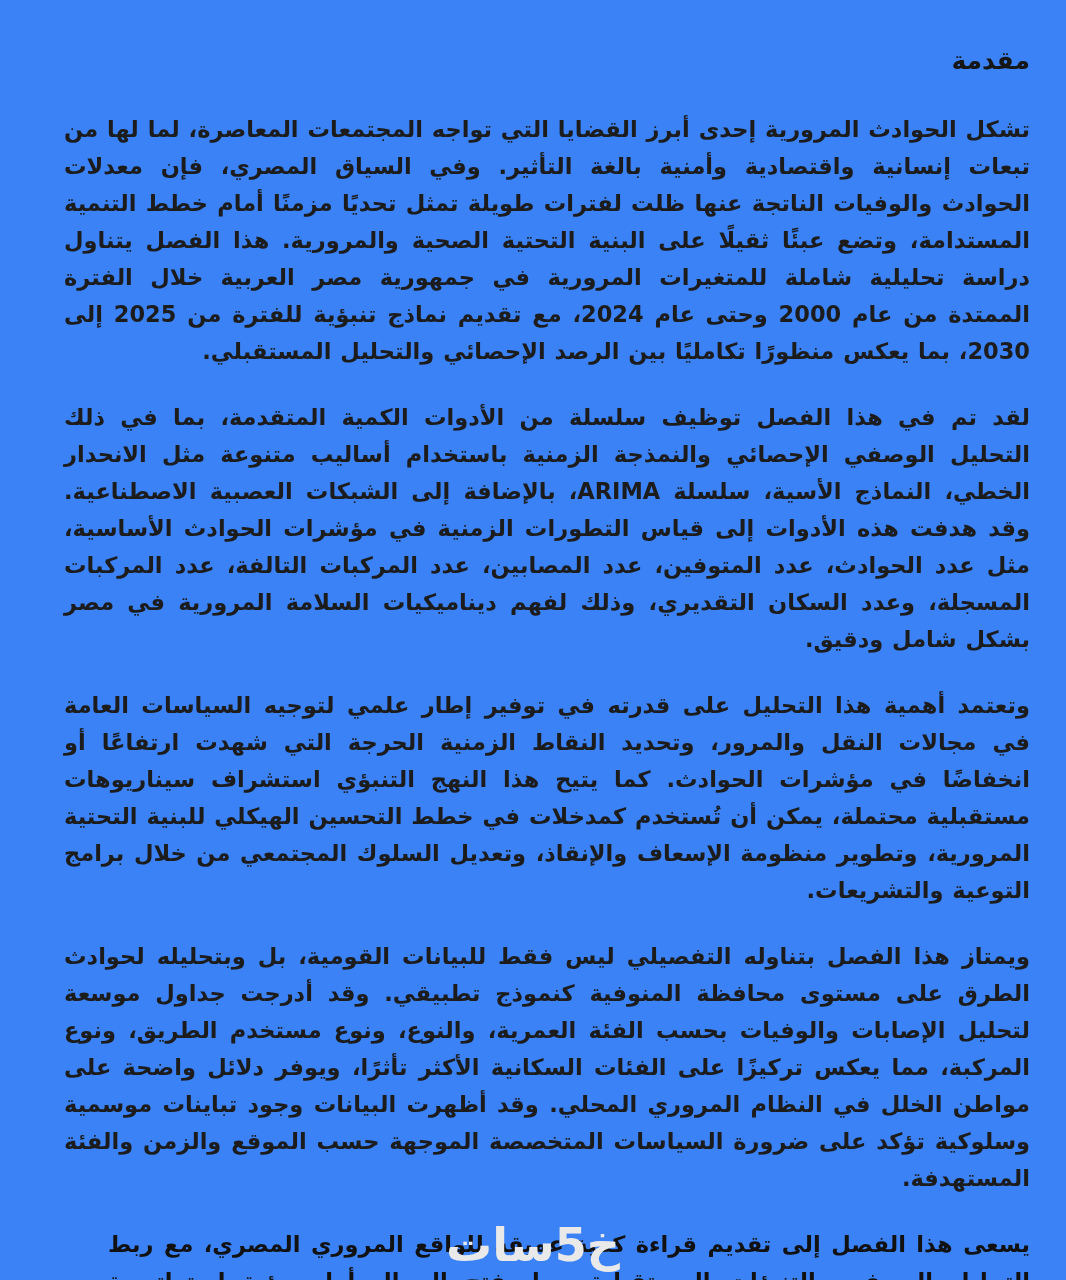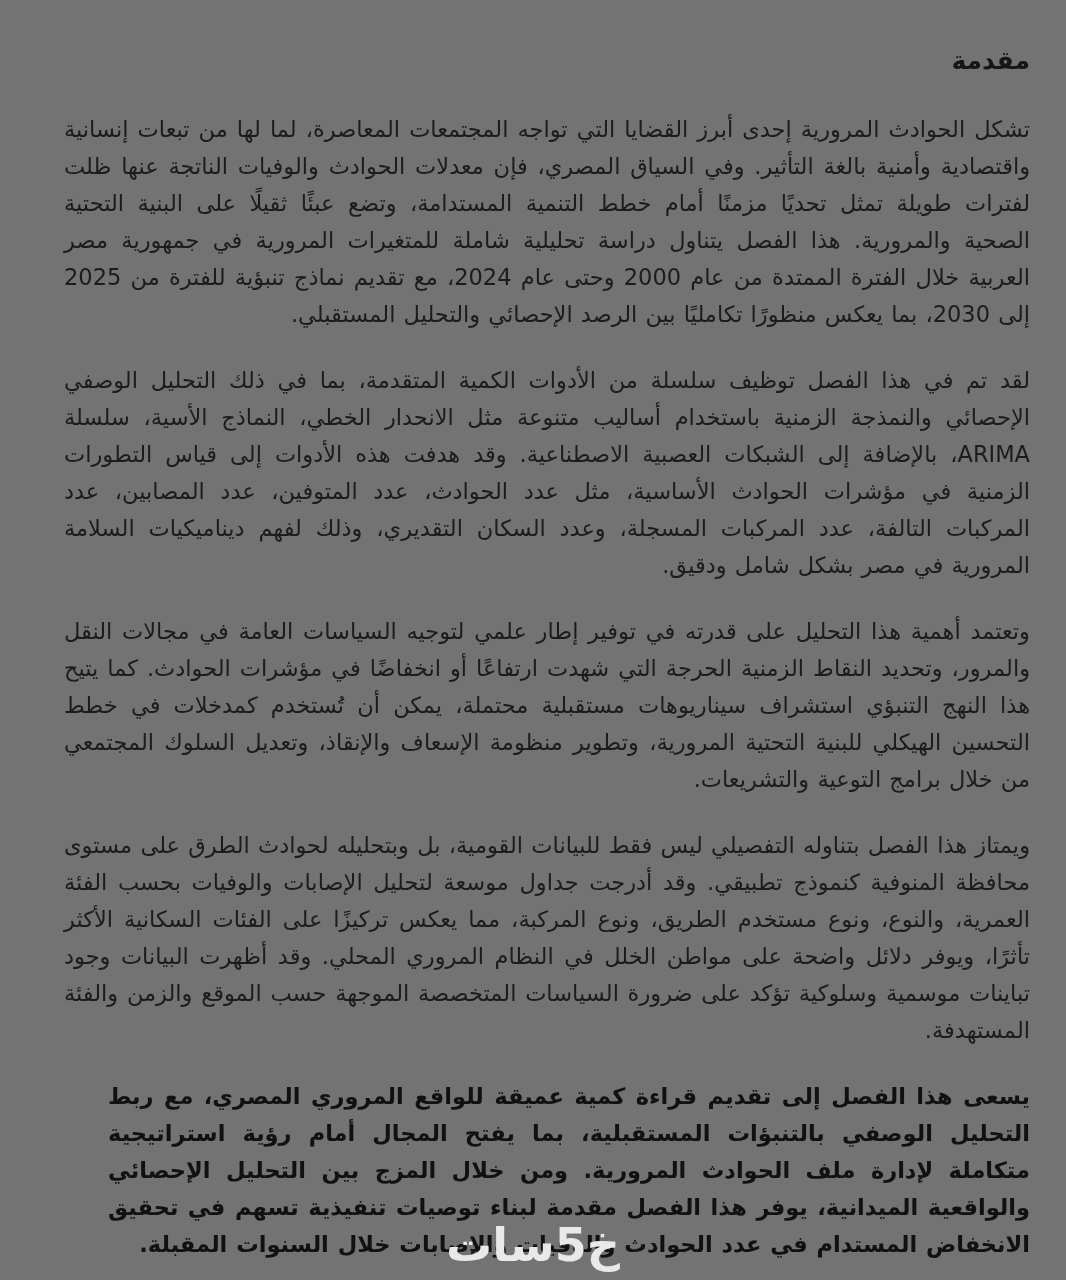--- a/index.html
+++ b/index.html
@@ -4,21 +4,21 @@
 <style>
   html, body {
     margin: 0;
     padding: 0;
     background: #ffffff;
   }
   .page {
     position: relative;
     width: 1066px;
     height: 1280px;
-    background: #737373;
+    background: #3b82f6;
     overflow: hidden;
     direction: rtl;
     font-family: "DejaVu Sans", sans-serif;
     color: #1c1c1c;
     box-sizing: border-box;
     padding: 46px 36px 0 64px;
   }
   .doc-title {
     font-size: 25px;
     font-weight: 700;
@@ -27,20 +27,21 @@
     color: #161616;
   }
   .para {
     font-size: 22.5px;
     line-height: 37px;
     text-align: justify;
     text-align-last: right;
     margin: 0 0 29px 0;
     color: #1c1c1c;
     word-spacing: 1px;
+    font-weight: bold;
   }
   .para.bold {
     font-weight: 700;
     color: #111111;
     margin-left: 44px;
   }
   .watermark {
     position: absolute;
     bottom: 8px;
     left: 50%;

